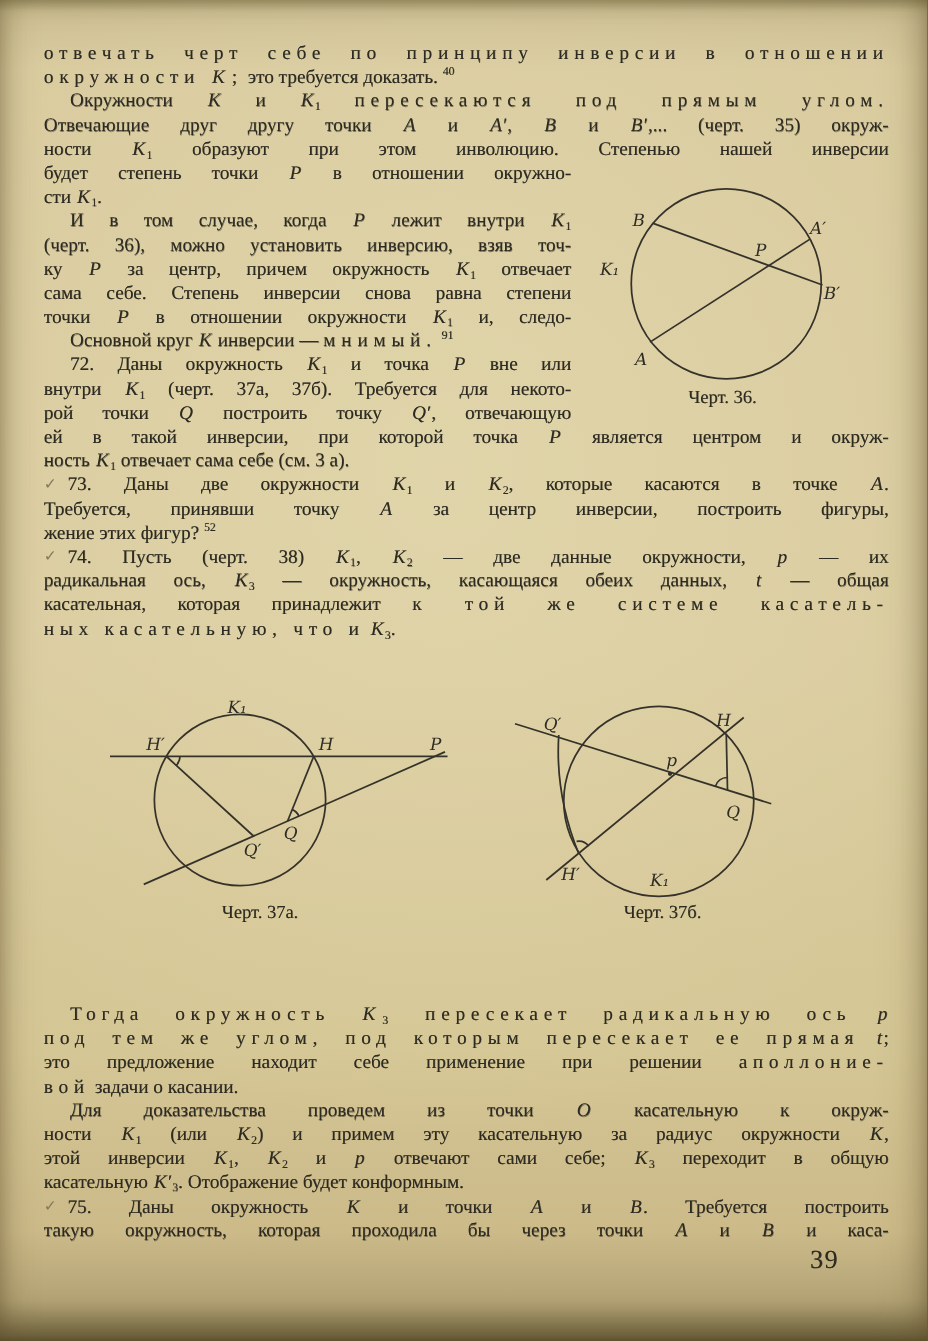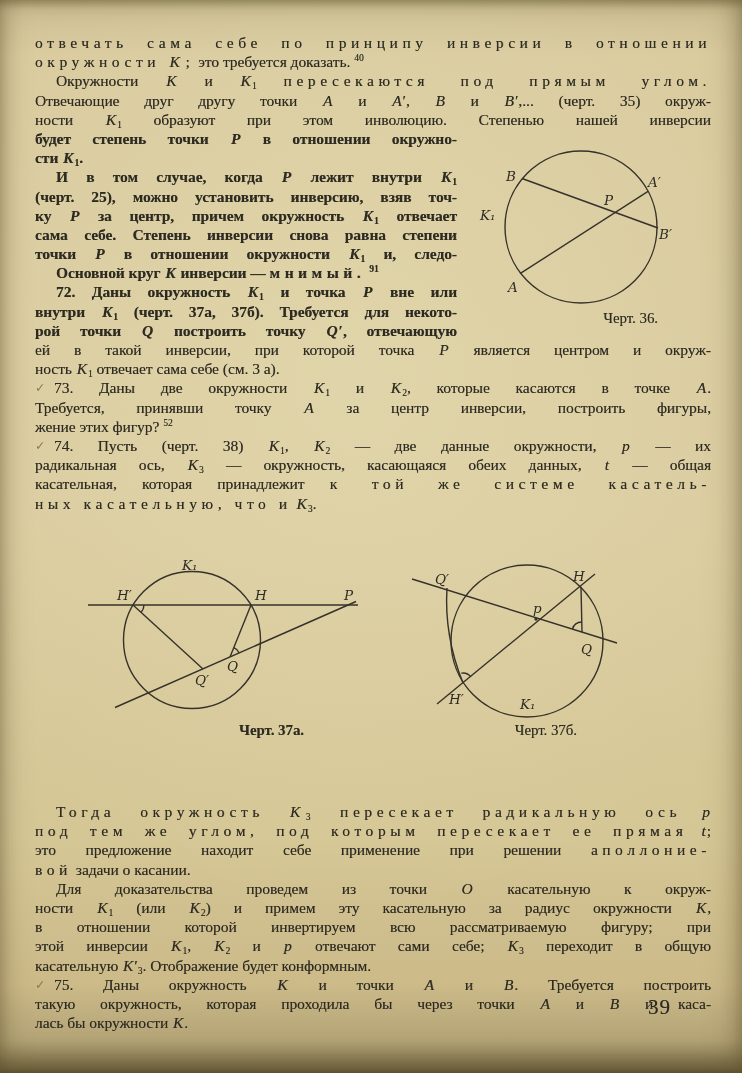--- a/index.html
+++ b/index.html
@@ -12,49 +12,49 @@
       linear-gradient(180deg,#b0a478 0px,#cdbf93 9px,#d9cb9e 55px,#dacc9f 520px,#d5c695 840px,#ccba89 985px,#b4a476 1040px,#8d8058 1068px,#776b47 1073px);
     box-shadow:
       inset 14px 0 30px -16px rgba(96,82,44,.50),
       inset -16px 0 34px -16px rgba(96,82,44,.55),
       inset 0 -20px 28px -12px rgba(60,48,18,.55),
       inset 0 9px 14px -8px rgba(110,96,56,.45);
   }
   .tblock{position:absolute;left:35px;width:676px;font-size:15.4px;}
   .ln{height:19.2px;line-height:19.2px;white-space:normal;text-shadow:0.3px 0.2px 0 rgba(44,42,33,.5);}
   .j{text-align:justify;text-align-last:justify;}
-  .nw{width:422px;font-weight:bold;}
+  .nw{width:422px;}
   .ind{text-indent:21px;}
   i{font-style:italic;padding:0 1px;}
   sub{font-size:9.5px;line-height:0;vertical-align:-3px;}
   sup{font-size:9.5px;line-height:0;vertical-align:super;}
   .sp{letter-spacing:0.30em;}
   .chk{display:inline-block;width:19px;color:#84795a;font-size:12.5px;text-shadow:none;transform:translateY(-1px);}
   .fig{position:absolute;}
   .fig svg{display:block;overflow:visible;}
   .figline{stroke:#35322a;stroke-width:1.4;fill:none;}
   .figlabel{font-family:"DejaVu Serif",serif;font-style:italic;font-size:13.5px;fill:#2e2c24;}
-  .caption{position:absolute;width:160px;text-align:right;font-size:14.8px;color:#2c2a21;text-shadow:0.3px 0.2px 0 rgba(44,42,33,.45);}
+  .caption{position:absolute;width:160px;text-align:center;font-size:14.8px;color:#2c2a21;text-shadow:0.3px 0.2px 0 rgba(44,42,33,.45);}
   .pagenum{position:absolute;left:648px;top:995px;font-size:21px;letter-spacing:1px;text-shadow:0.3px 0.2px 0 rgba(44,42,33,.5);}
 </style>
 </head>
 <body>
 
 <div class="page">
 
   <div class="tblock" style="top:33px;">
-    <div class="ln j"><span class="sp">отвечать сама себе по принципу инверсии в отношении</span></div>
+    <div class="ln j"><span class="sp">отвечать черт себе по принципу инверсии в отношении</span></div>
     <div class="ln"><span class="sp">окружности <i>K</i>;</span> это требуется доказать. <sup>40</sup></div>
     <div class="ln j ind">Окружности <i>K</i> и <i>K</i><sub>1</sub> <span class="sp">пересекаются под прямым углом.</span></div>
     <div class="ln j">Отвечающие друг другу точки <i>A</i> и <i>A</i>′, <i>B</i> и <i>B</i>′,... (черт. 35) окруж-</div>
     <div class="ln j">ности <i>K</i><sub>1</sub> образуют при этом инволюцию. Степенью нашей инверсии</div>
     <div class="ln j nw">будет степень точки <i>P</i> в отношении окружно-</div>
     <div class="ln nw">сти <i>K</i><sub>1</sub>.</div>
     <div class="ln j nw ind">И в том случае, когда <i>P</i> лежит внутри <i>K</i><sub>1</sub></div>
-    <div class="ln j nw">(черт. 25), можно установить инверсию, взяв точ-</div>
+    <div class="ln j nw">(черт. 36), можно установить инверсию, взяв точ-</div>
     <div class="ln j nw">ку <i>P</i> за центр, причем окружность <i>K</i><sub>1</sub> отвечает</div>
     <div class="ln j nw">сама себе. Степень инверсии снова равна степени</div>
     <div class="ln j nw">точки <i>P</i> в отношении окружности <i>K</i><sub>1</sub> и, следо-</div>
     <div class="ln nw ind">Основной круг <i>K</i> инверсии — <span class="sp">мнимый.</span> <sup>91</sup></div>
     <div class="ln j nw ind">72. Даны окружность <i>K</i><sub>1</sub> и точка <i>P</i> вне или</div>
     <div class="ln j nw">внутри <i>K</i><sub>1</sub> (черт. 37а, 37б). Требуется для некото-</div>
     <div class="ln j nw">рой точки <i>Q</i> построить точку <i>Q</i>′, отвечающую</div>
     <div class="ln j">ей в такой инверсии, при которой точка <i>P</i> является центром и окруж-</div>
     <div class="ln">ность <i>K</i><sub>1</sub> отвечает сама себе (см. 3 а).</div>
     <div class="ln j"><span class="chk">✓</span>73. Даны две окружности <i>K</i><sub>1</sub> и <i>K</i><sub>2</sub>, которые касаются в точке <i>A</i>.</div>
@@ -91,52 +91,50 @@
       <path class="figline" d="M89,49 A11 11 0 0 1 86,56.4"></path>
       <path class="figline" d="M178.8,91.7 A10 10 0 0 1 184.2,97"></path>
       <text class="figlabel" x="127" y="14">K₁</text>
       <text class="figlabel" x="62" y="44">H′</text>
       <text class="figlabel" x="200" y="44">H</text>
       <text class="figlabel" x="289" y="44">P</text>
       <text class="figlabel" x="140" y="129">Q′</text>
       <text class="figlabel" x="172" y="115">Q</text>
     </svg>
   </div>
-  <div class="caption" style="left:144px;top:722px;font-weight:bold;">Черт. 37а.</div>
+  <div class="caption" style="left:128px;top:722px;">Черт. 37а.</div>
 
   <div class="fig" style="left:405px;top:556px;">
     <svg width="325" height="200" viewBox="0 0 325 200">
       <circle class="figline" cx="122" cy="85" r="76"></circle>
       <line class="figline" x1="32" y1="148" x2="190" y2="18"></line>
       <line class="figline" x1="7" y1="23" x2="212" y2="87"></line>
       <path class="figline" d="M42,32 Q39,80 58,127"></path>
       <line class="figline" x1="176" y1="31" x2="177" y2="76"></line>
       <circle cx="131" cy="63" r="1.7" fill="#35322a"></circle>
       <path class="figline" d="M176.7,66 A10 10 0 0 0 167.4,73"></path>
       <path class="figline" d="M56.3,117.1 A10 10 0 0 1 65.9,120.9"></path>
       <text class="figlabel" x="30" y="28">Q′</text>
       <text class="figlabel" x="168" y="25">H</text>
       <text class="figlabel" x="128" y="57">p</text>
       <text class="figlabel" x="176" y="98">Q</text>
       <text class="figlabel" x="44" y="148">H′</text>
       <text class="figlabel" x="115" y="153">K₁</text>
     </svg>
   </div>
-  <div class="caption" style="left:417px;top:722px;">Черт. 37б.</div>
+  <div class="caption" style="left:450px;top:722px;">Черт. 37б.</div>
 
   <div class="tblock" style="top:802px;">
     <div class="ln j ind"><span class="sp">Тогда окружность <i>K</i><sub>3</sub> пересекает радикальную ось</span> <i>p</i></div>
     <div class="ln j"><span class="sp">под тем же углом, под которым пересекает ее прямая</span> <i>t</i>;</div>
     <div class="ln j">это предложение находит себе применение при решении <span class="sp">аполлоние-</span></div>
     <div class="ln"><span class="sp">вой</span> задачи о касании.</div>
     <div class="ln j ind">Для доказательства проведем из точки <i>O</i> касательную к окруж-</div>
     <div class="ln j">ности <i>K</i><sub>1</sub> (или <i>K</i><sub>2</sub>) и примем эту касательную за радиус окружности <i>K</i>,</div>
-    <div class="ln j">в отношении которой инвертируем всю рассматриваемую фигуру; при</div>
     <div class="ln j">этой инверсии <i>K</i><sub>1</sub>, <i>K</i><sub>2</sub> и <i>p</i> отвечают сами себе; <i>K</i><sub>3</sub> переходит в общую</div>
     <div class="ln">касательную <i>K</i>′<sub>3</sub>. Отображение будет конформным.</div>
     <div class="ln j"><span class="chk">✓</span>75. Даны окружность <i>K</i> и точки <i>A</i> и <i>B</i>. Требуется построить</div>
     <div class="ln j">такую окружность, которая проходила бы через точки <i>A</i> и <i>B</i> и каса-</div>
-    <div class="ln">лась бы окружности <i>K</i>.</div>
   </div>
 
   <div class="pagenum">39</div>
 
 </div>
 
 </body></html>

